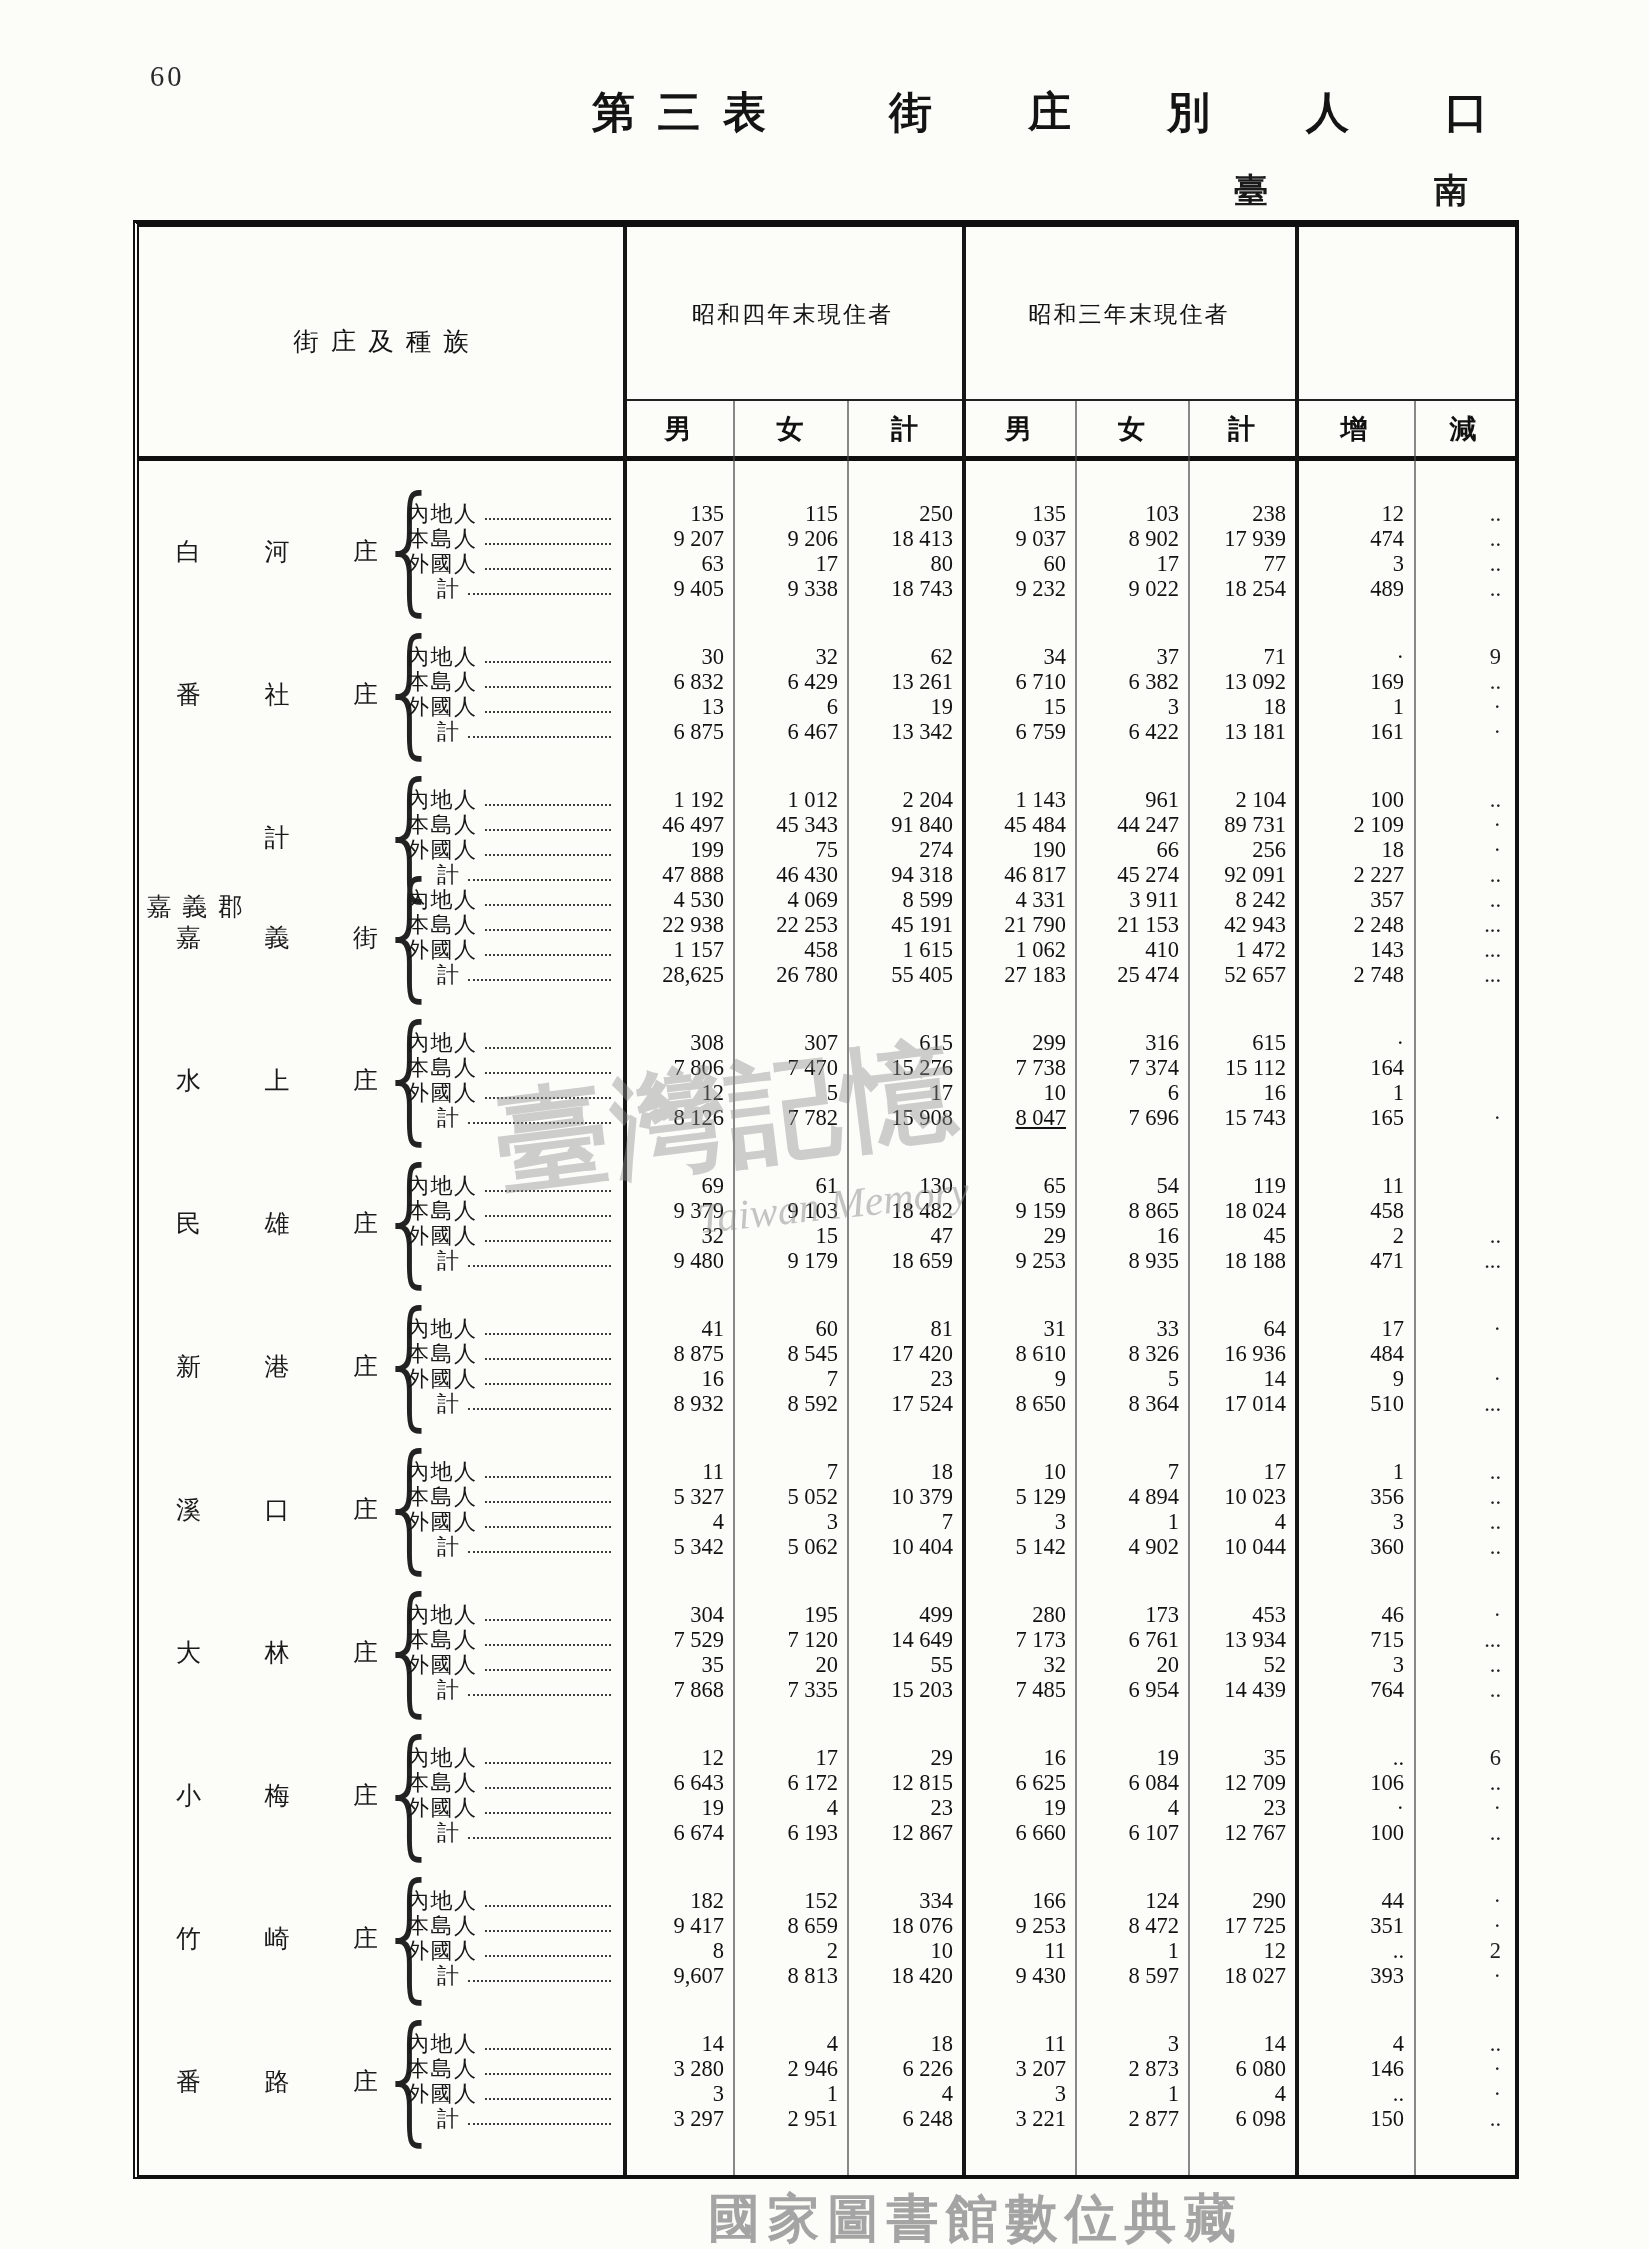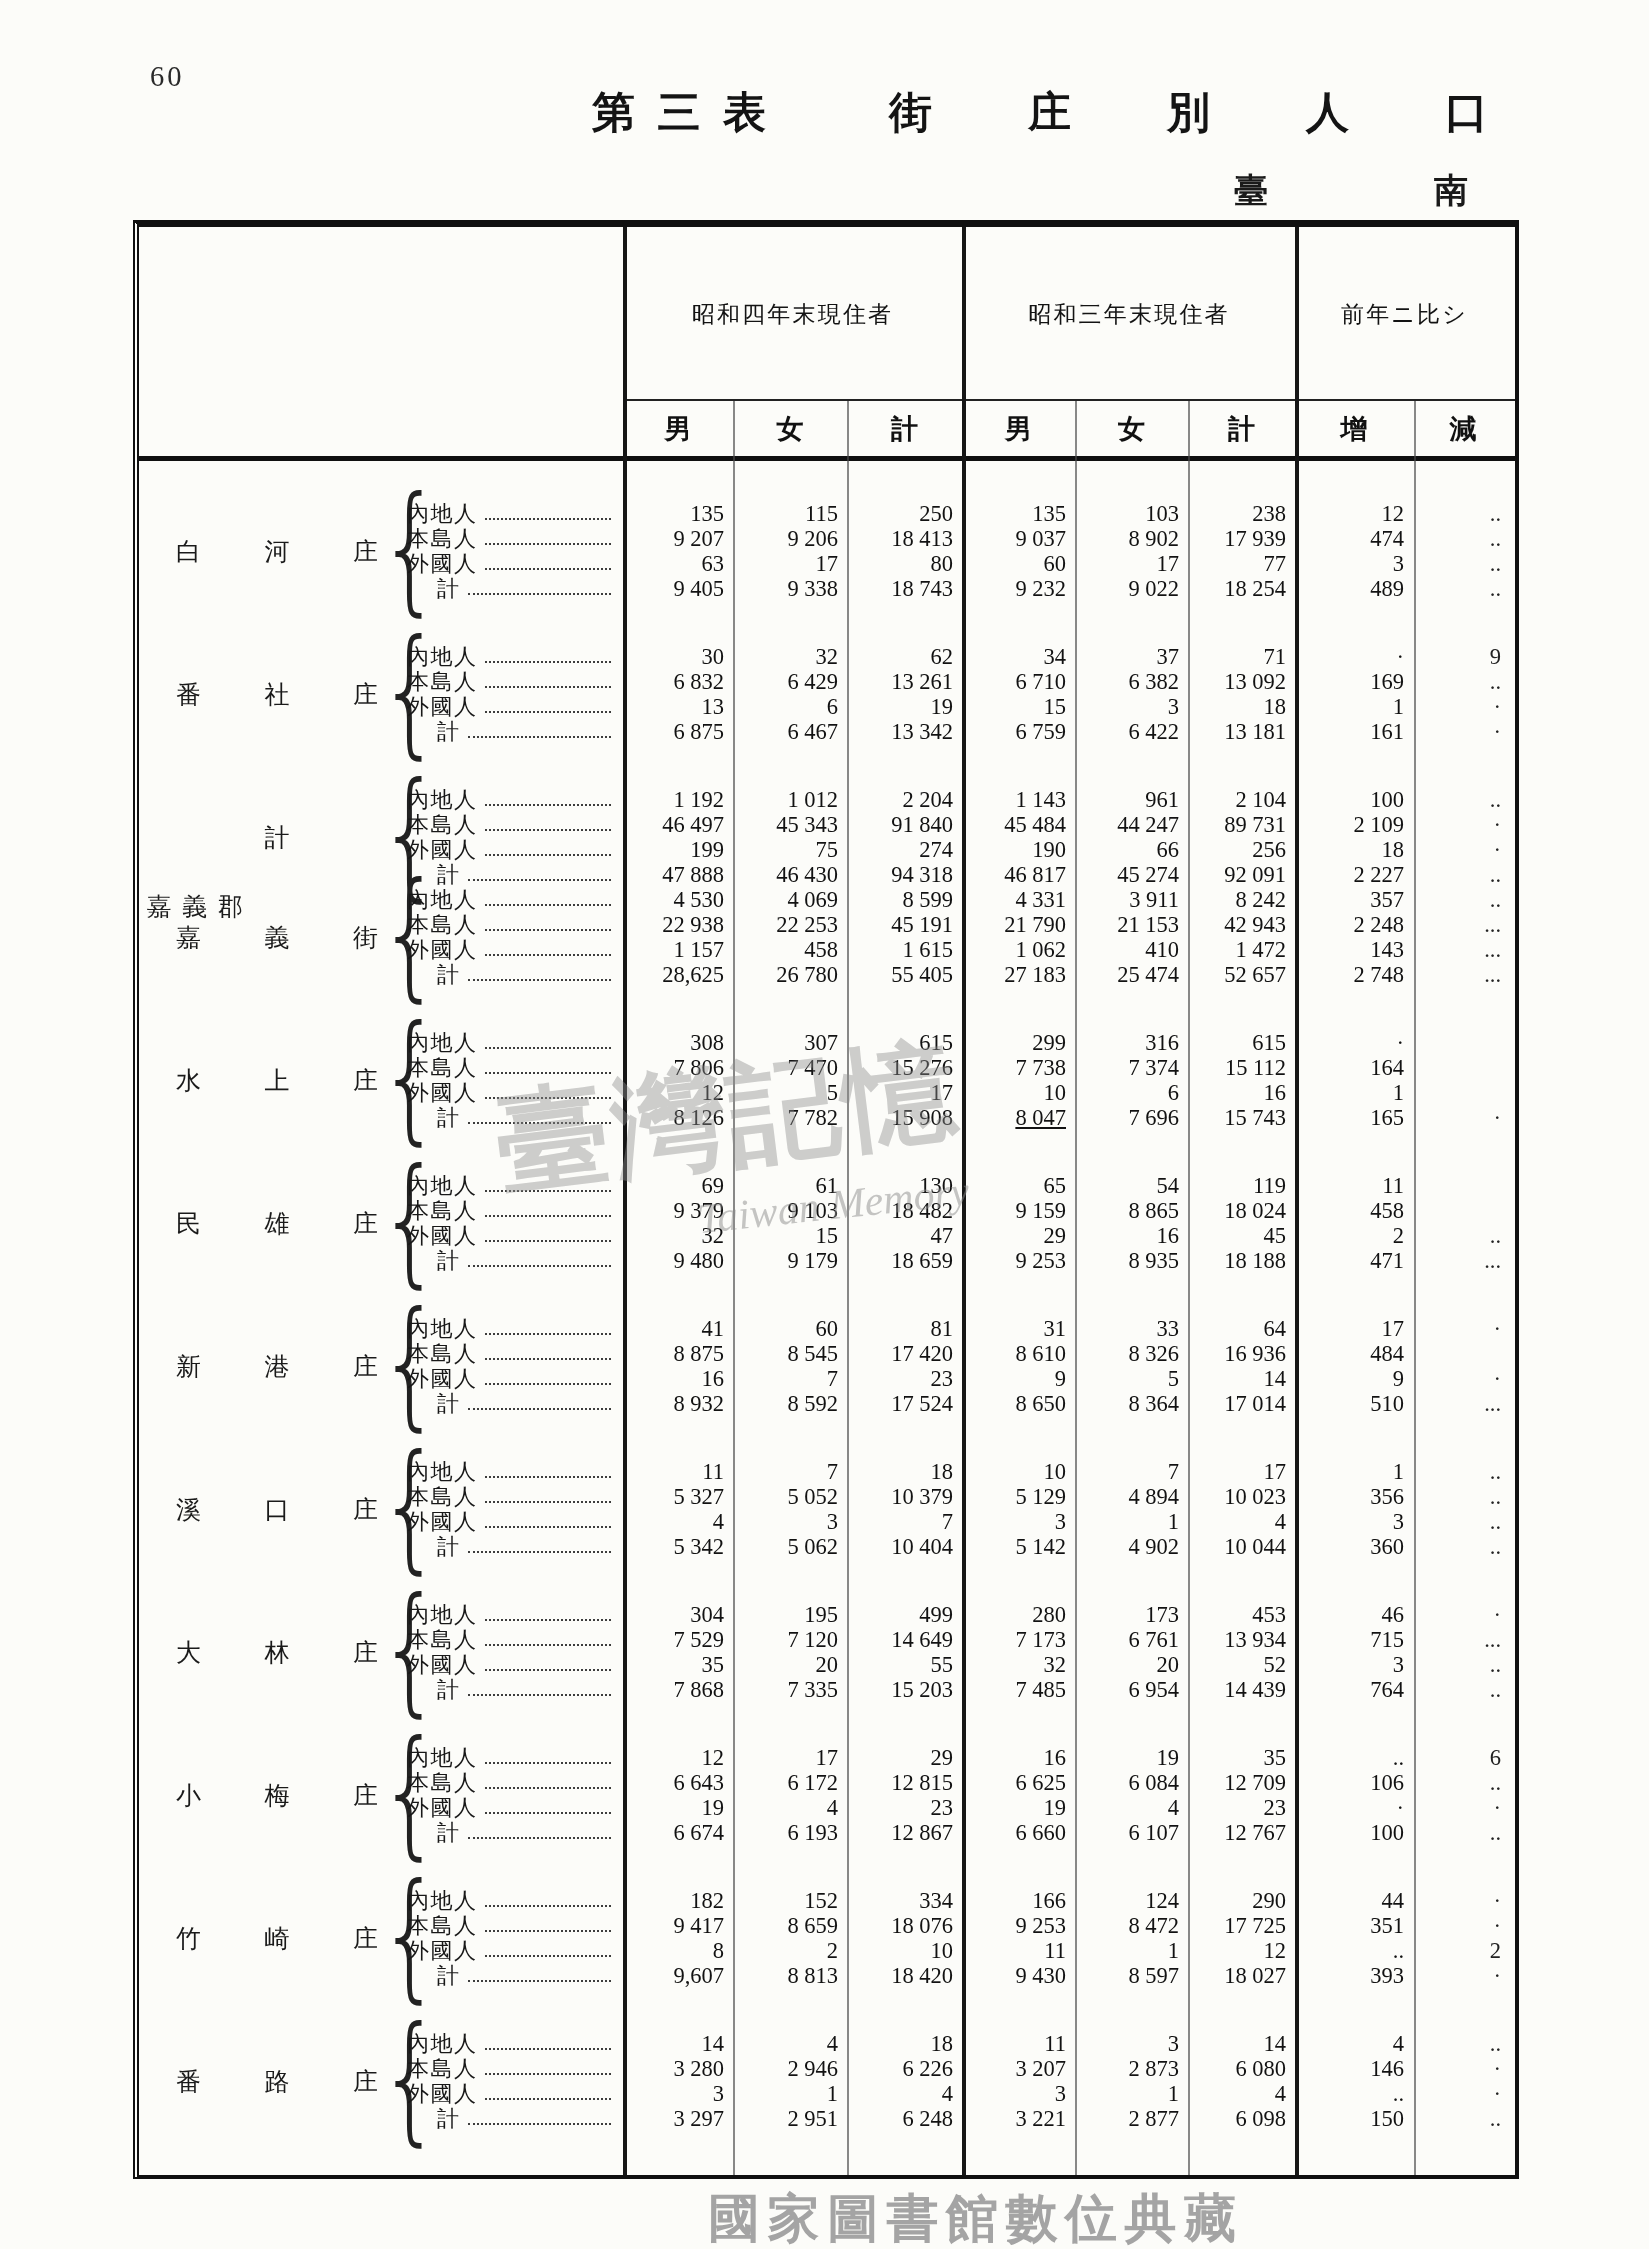--- a/index.html
+++ b/index.html
@@ -92,23 +92,23 @@
 <div class="page-number">60</div>
 <div class="title-part1">第三表</div>
 <div class="title-part2">街庄別人口</div>
 <div class="region-char c0">臺</div>
 <div class="region-char c1">南</div>
 
 <div class="tbl">
   <div class="tbl-inner">
 
     <div class="hdr">
+      <div class="hdr-label">街庄及種族</div>
       <div class="hdr-group hg2">昭和三年末現住者</div>
       <div class="hdr-group hg1">昭和四年末現住者</div>
-      <div class="hdr-group hg3">前年ニ比シ</div>
       <div class="subhdr">
         <div class="sh">男</div>
         <div class="sh">女</div>
         <div class="sh">計</div>
         <div class="sh">男</div>
         <div class="sh">女</div>
         <div class="sh">計</div>
         <div class="sh">增</div>
         <div class="sh">減</div>
       </div>

